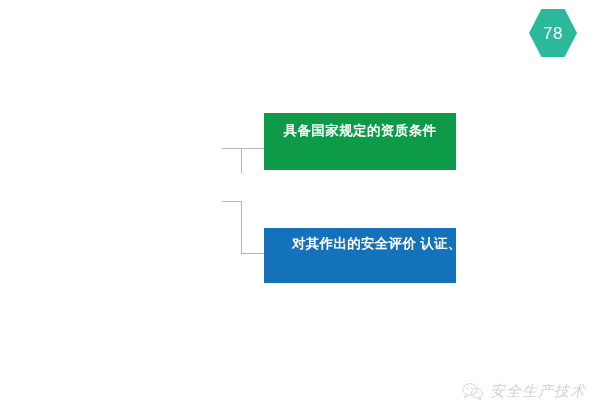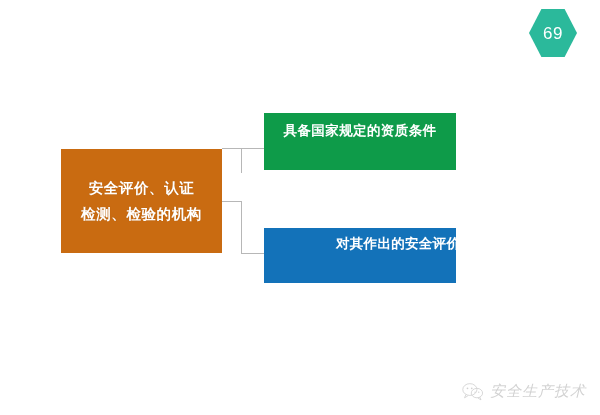--- a/index.html
+++ b/index.html
@@ -111,21 +111,20 @@
     padding: 5px 0 0 0;
   }
   #box-blue .line {
     font-size: 13.5px;
     line-height: 22px;
     letter-spacing: 0.3px;
   }
   #box-blue .line1 {
     text-align: center;
     padding-left: 28px;
-    margin-left: 44px;
   }
   #box-blue .line2 {
     text-align: left;
     padding-left: 2px;
   }
 
   
   #watermark {
     position: absolute;
     left: 462px;
@@ -150,37 +149,33 @@
 </style>
 </head>
 <body>
 
 <div id="slide">
 
   <div id="page-badge">
     <svg width="50" height="50" viewBox="0 0 50 50">
       <polygon points="13.4,1 36.6,1 49,25 36.6,49 13.4,49 1,25" fill="#2BB99B" stroke="none"></polygon>
     </svg>
-    <div class="num">69</div>
+    <div class="num">78</div>
   </div>
 
   <div class="conn h" style="left:222px; top:148px; width:20px;"></div>
 
   <div class="conn v" style="left:241px; top:148px; height:25px;"></div>
 
   <div class="conn h" style="left:241px; top:148px; width:24px;"></div>
 
   <div class="conn h" style="left:222px; top:201px; width:20px;"></div>
   <div class="conn v" style="left:241px; top:201px; height:53px;"></div>
   <div class="conn h" style="left:241px; top:253px; width:24px;"></div>
 
-  <div class="box" id="box-main">
-    <div class="line">安全评价、认证</div>
-    <div class="line">检测、检验的机构</div>
-  </div>
 
   <div class="box" id="box-green">
     <div class="line">具备国家规定的资质条件</div>
   </div>
 
   <div class="box" id="box-blue">
     <div class="line line1">对其作出的安全评价 认证、</div>
   </div>
 
   <div id="watermark">

